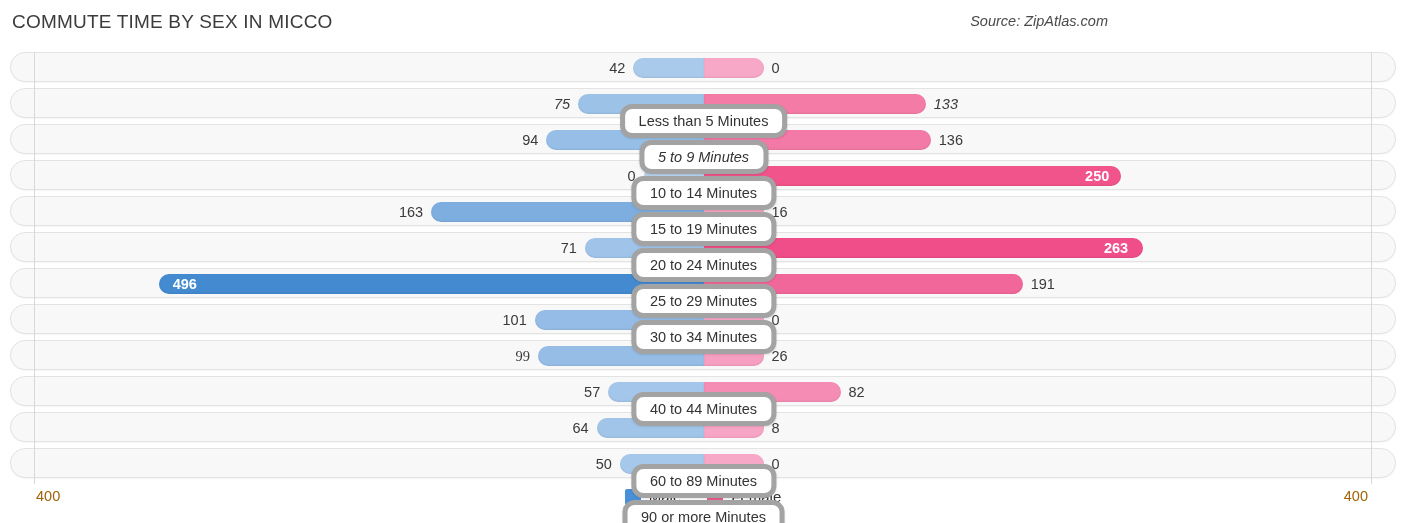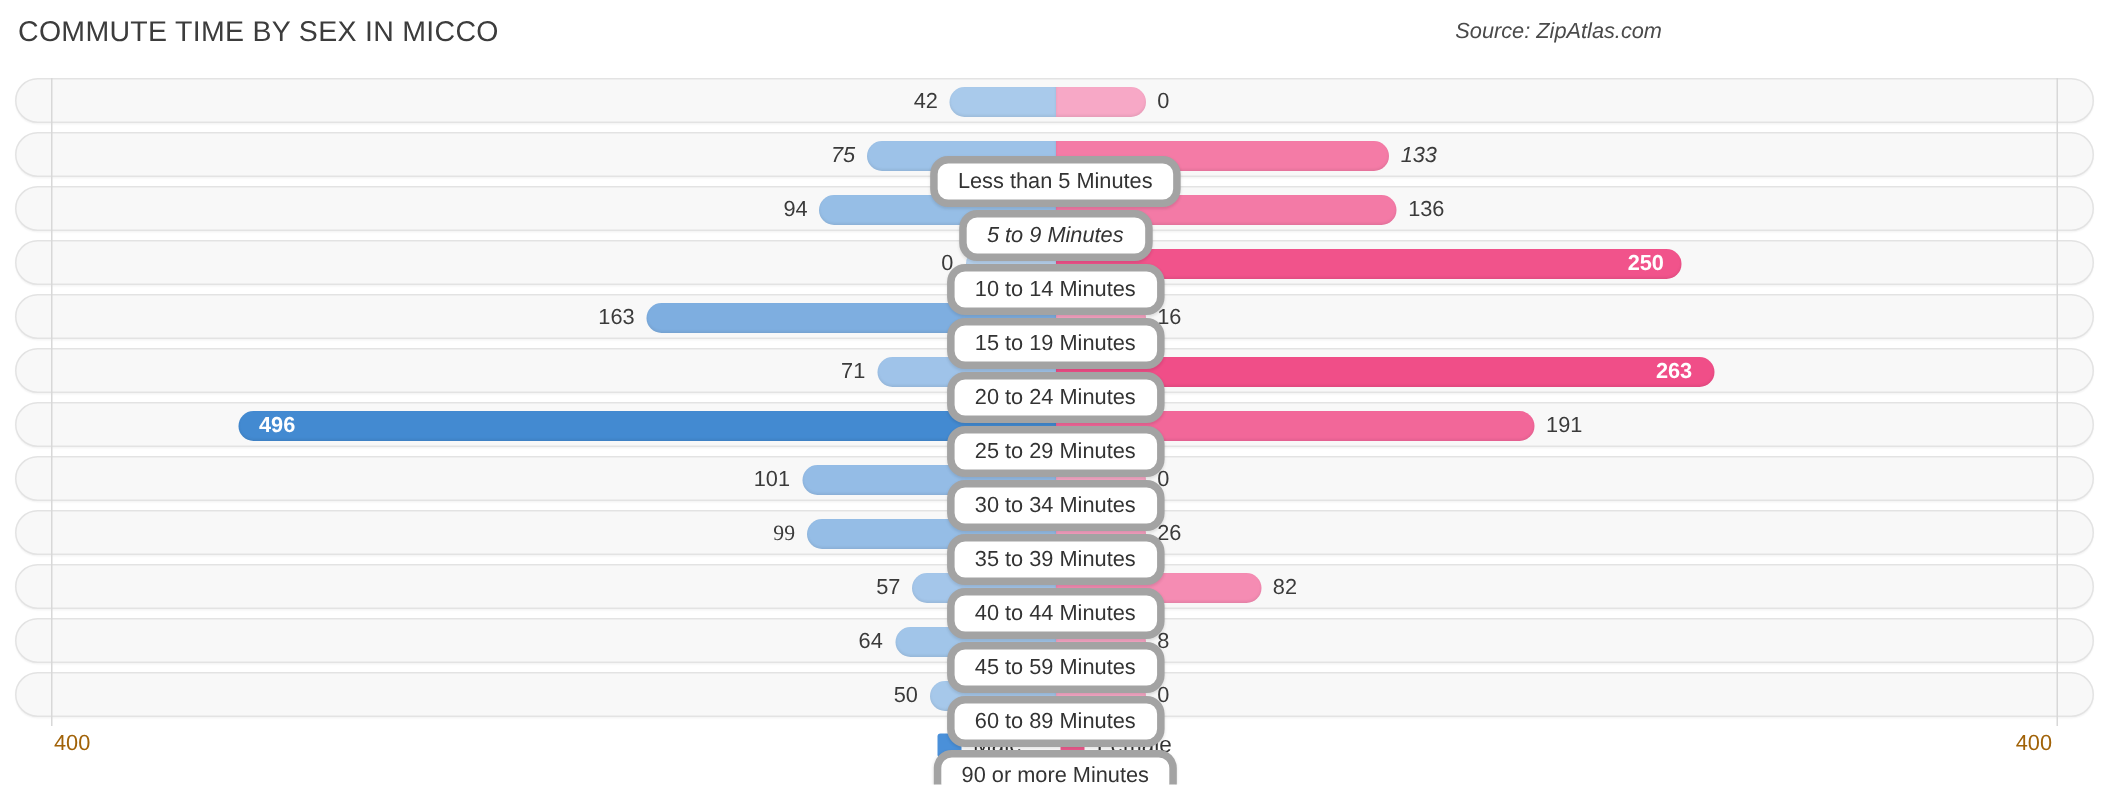--- a/index.html
+++ b/index.html
@@ -275,39 +275,37 @@
             <div class="val female-val" style="left: calc(50% + 327.209px);">191</div>
             <div class="cat-pill">30 to 34 Minutes</div>
           </div>
         </div>
         <div class="row" style="top: 252px;">
           <div class="bar-area">
             <div class="bar male" style="width: 168.796px; background: rgb(148, 188, 230); border-radius: 10px 0px 0px 10px;"></div>
             <div class="val male-val" style="right: calc(50% + 176.796px);">101</div>
             <div class="bar female" style="width: 60px; background: rgb(247, 168, 198); border-radius: 0px 10px 10px 0px;"></div>
             <div class="val female-val" style="left: calc(50% + 68px);">0</div>
-            <div class="cat-pill">35 to 39 Minutes</div>
           </div>
         </div>
         <div class="row" style="top: 288px;">
           <div class="bar-area">
             <div class="bar male" style="width: 165.454px; background: rgb(149, 189, 230); border-radius: 10px 0px 0px 10px;"></div>
             <div class="val male-val" style="right: calc(50% + 173.454px); font-family: Liberation Serif, serif;">99</div>
             <div class="bar female" style="width: 60px; background: rgb(246, 159, 192); border-radius: 0px 10px 10px 0px;"></div>
             <div class="val female-val" style="left: calc(50% + 68px);">26</div>
             <div class="cat-pill">40 to 44 Minutes</div>
           </div>
         </div>
         <div class="row" style="top: 324px;">
           <div class="bar-area">
             <div class="bar male" style="width: 95.2612px; background: rgb(164, 198, 234); border-radius: 10px 0px 0px 10px;"></div>
             <div class="val male-val" style="right: calc(50% + 103.261px);">57</div>
             <div class="bar female" style="width: 137.042px; background: rgb(245, 140, 179); border-radius: 0px 10px 10px 0px;"></div>
             <div class="val female-val" style="left: calc(50% + 145.042px);">82</div>
-            <div class="cat-pill">45 to 59 Minutes</div>
           </div>
         </div>
         <div class="row" style="top: 360px;">
           <div class="bar-area">
             <div class="bar male" style="width: 106.96px; background: rgb(161, 197, 233); border-radius: 10px 0px 0px 10px;"></div>
             <div class="val male-val" style="right: calc(50% + 114.96px);">64</div>
             <div class="bar female" style="width: 60px; background: rgb(247, 165, 196); border-radius: 0px 10px 10px 0px;"></div>
             <div class="val female-val" style="left: calc(50% + 68px);">8</div>
             <div class="cat-pill">60 to 89 Minutes</div>
           </div>

